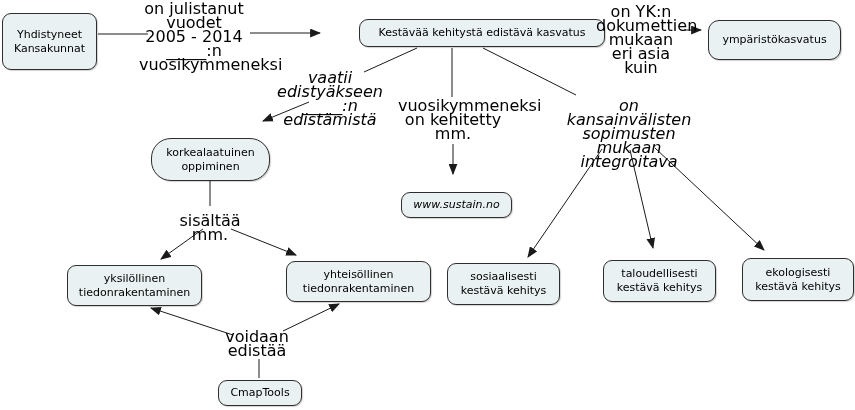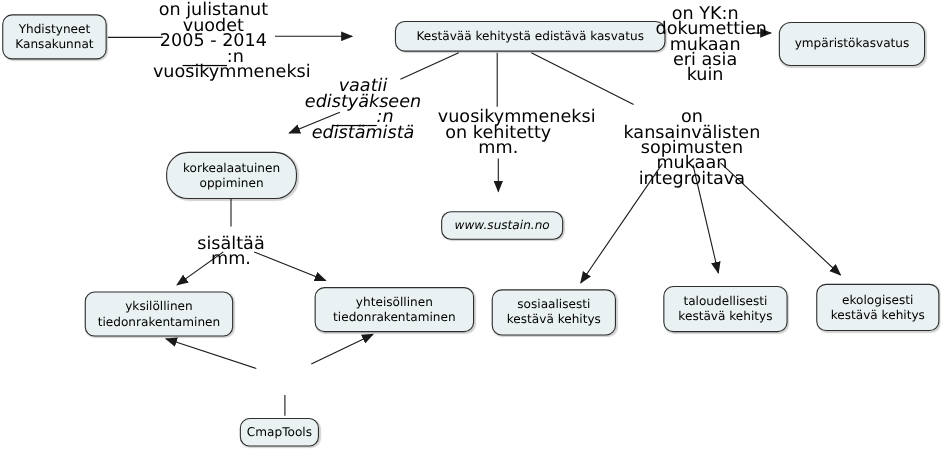--- a/index.html
+++ b/index.html
@@ -73,21 +73,21 @@
     <line x1="630" y1="150" x2="653" y2="248" marker-end="url(#arrow)"></line>
     <line x1="655" y1="148" x2="764" y2="250" marker-end="url(#arrow)"></line>
     <line x1="210" y1="169" x2="210" y2="206"></line>
     <line x1="203" y1="229" x2="161" y2="259" marker-end="url(#arrow)"></line>
     <line x1="231" y1="229" x2="296" y2="255" marker-end="url(#arrow)"></line>
     <line x1="233" y1="335" x2="151" y2="308" marker-end="url(#arrow)"></line>
     <line x1="283" y1="331" x2="339" y2="304" marker-end="url(#arrow)"></line>
     <line x1="259" y1="359" x2="259" y2="378"></line>
   </svg>
 
-  <div class="node" style="left:2px;top:13px;width:95px;height:41px;">
+  <div class="node" style="left:2px;top:13px;width:95px;height:57px;">
     <span class="node-label">Yhdistyneet
 Kansakunnat</span>
   </div>
 
   <div class="node" style="left:327px;top:19px;width:246px;height:28px;margin-left:32px;">
     <span class="node-label">Kestävää kehitystä edistävä kasvatus</span>
   </div>
 
   <div class="node" style="left:708px;top:20px;width:133px;height:40px;border-radius:11px;">
     <span class="node-label">ympäristökasvatus</span>
@@ -95,21 +95,21 @@
 
   <div class="node" style="left:151px;top:138px;width:119px;height:43px;border-radius:20px;">
     <span class="node-label">korkealaatuinen
 oppiminen</span>
   </div>
 
   <div class="node" style="left:401px;top:192px;width:111px;height:26px;font-style:italic;">
     <span class="node-label">www.sustain.no</span>
   </div>
 
-  <div class="node" style="left:67px;top:265px;width:135px;height:41px;margin-left:10px;">
+  <div class="node" style="left:67px;top:265px;width:135px;height:41px;">
     <span class="node-label">yksilöllinen
 tiedonrakentaminen</span>
   </div>
 
   <div class="node" style="left:286px;top:261px;width:145px;height:41px;">
     <span class="node-label">yhteisöllinen
 tiedonrakentaminen</span>
   </div>
 
   <div class="node" style="left:447px;top:263px;width:113px;height:42px;">
@@ -120,21 +120,21 @@
   <div class="node" style="left:603px;top:260px;width:113px;height:42px;">
     <span class="node-label">taloudellisesti
 kestävä kehitys</span>
   </div>
 
   <div class="node" style="left:742px;top:258px;width:112px;height:43px;">
     <span class="node-label">ekologisesti
 kestävä kehitys</span>
   </div>
 
-  <div class="node" style="left:218px;top:380px;width:72px;height:26px;">
+  <div class="node" style="left:218px;top:380px;width:84px;height:26px;">
     <span class="node-label">CmapTools</span>
   </div>
 
   <div class="link-label" style="left:139px;top:2px;width:110px;">on julistanut
 vuodet
 2005 - 2014
 _____:n
 vuosikymmeneksi</div>
 
   <div class="link-label" style="left:596px;top:5px;width:90px;">on YK:n
@@ -142,20 +142,22 @@
 mukaan
 eri asia kuin</div>
 
   <div class="link-label" style="left:265px;top:71px;width:130px;font-style:italic;">vaatii edistyäkseen
 _____:n edistämistä</div>
 
   <div class="link-label" style="left:398px;top:99px;width:110px;">vuosikymmeneksi
 on kehitetty
 mm.</div>
 
-  <div class="link-label" style="left:559px;top:99px;width:140px;">on kansainvälisten
+  <div class="link-label" style="left:559px;top:99px;width:140px;font-style:italic;">on kansainvälisten
 sopimusten mukaan
 integroitava</div>
 
   <div class="link-label" style="left:165px;top:214px;width:90px;">sisältää mm.</div>
 
+  <div class="link-label" style="left:222px;top:330px;width:70px;">voidaan
+edistää</div>
 
 </div>
 
 </body></html>

